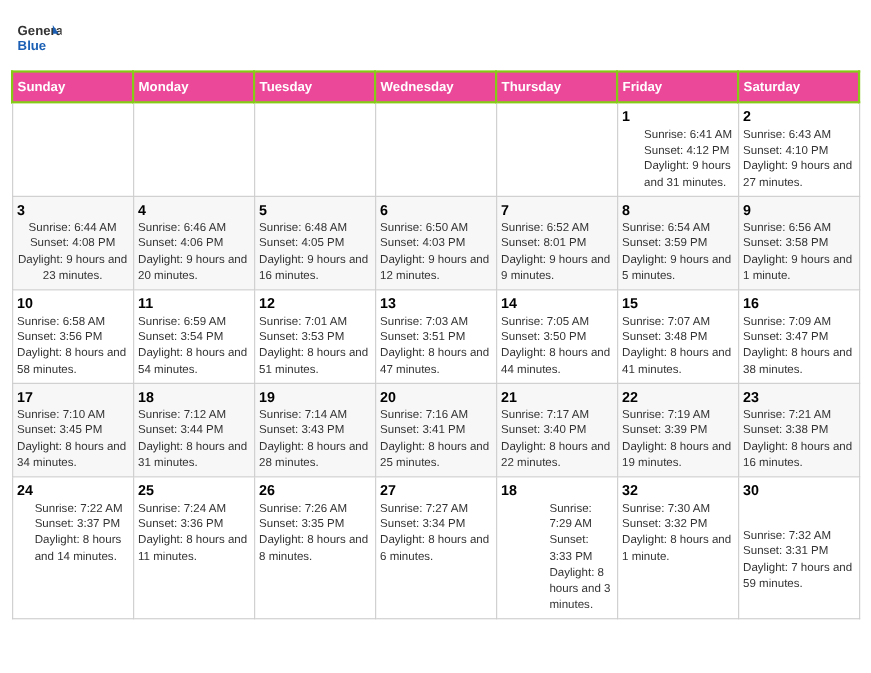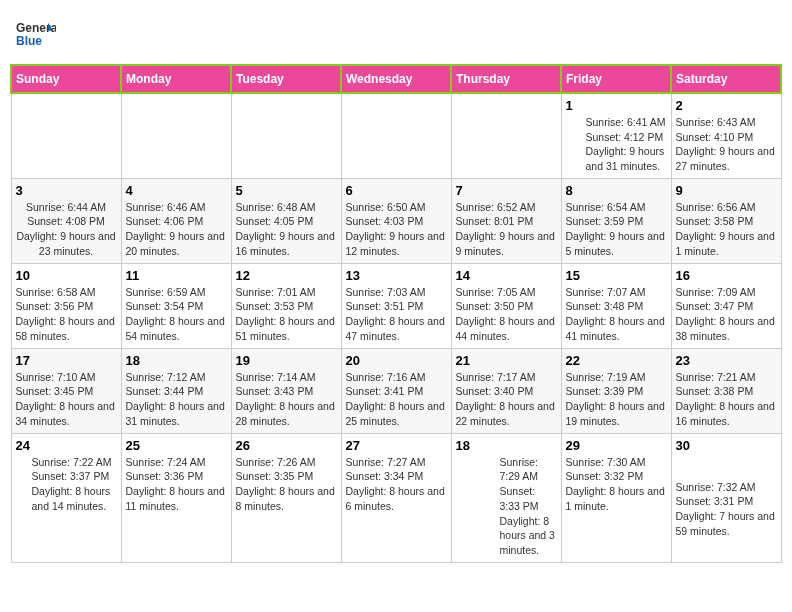--- a/index.html
+++ b/index.html
@@ -290,21 +290,21 @@
 Sunset: 3:34 PM
 Daylight: 8 hours and 6 minutes.</div>
         </td>
         <td>
           <span class="day-num">18</span>
           <div class="day-info" style="white-space: pre-line; margin-left: 44px;">Sunrise: 7:29 AM
 Sunset: 3:33 PM
 Daylight: 8 hours and 3 minutes.</div>
         </td>
         <td>
-          <span class="day-num">29</span>
+          <span class="day-num">32</span>
           <div class="day-info" style="white-space: pre-line;">Sunrise: 7:30 AM
 Sunset: 3:32 PM
 Daylight: 8 hours and 1 minute.</div>
         </td>
         <td>
           <span class="day-num">30</span>
           <div class="day-info" style="white-space: pre-line; margin-top: 27px;">Sunrise: 7:32 AM
 Sunset: 3:31 PM
 Daylight: 7 hours and 59 minutes.</div>
         </td>

